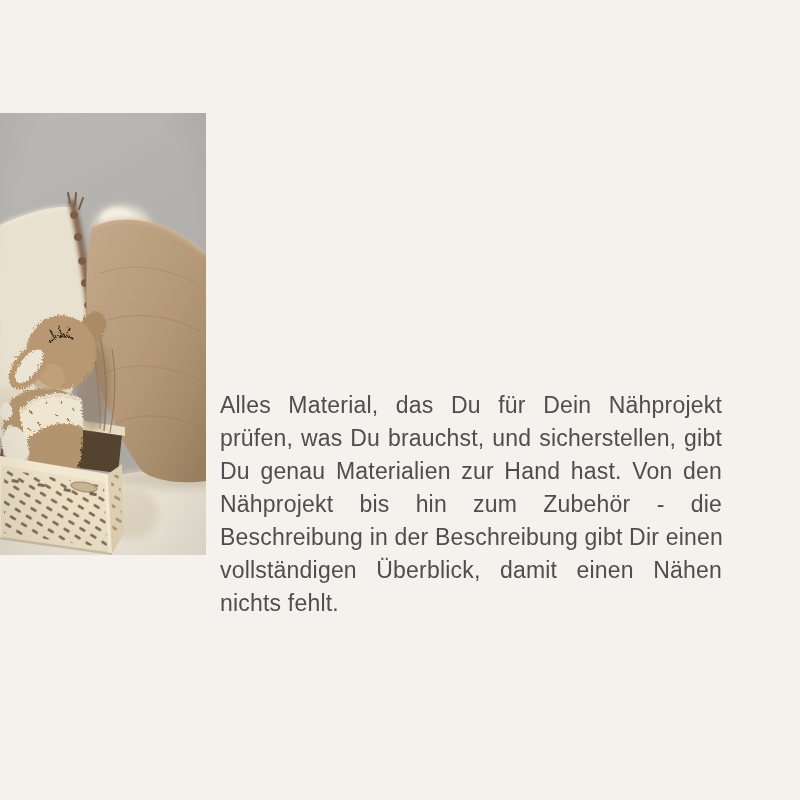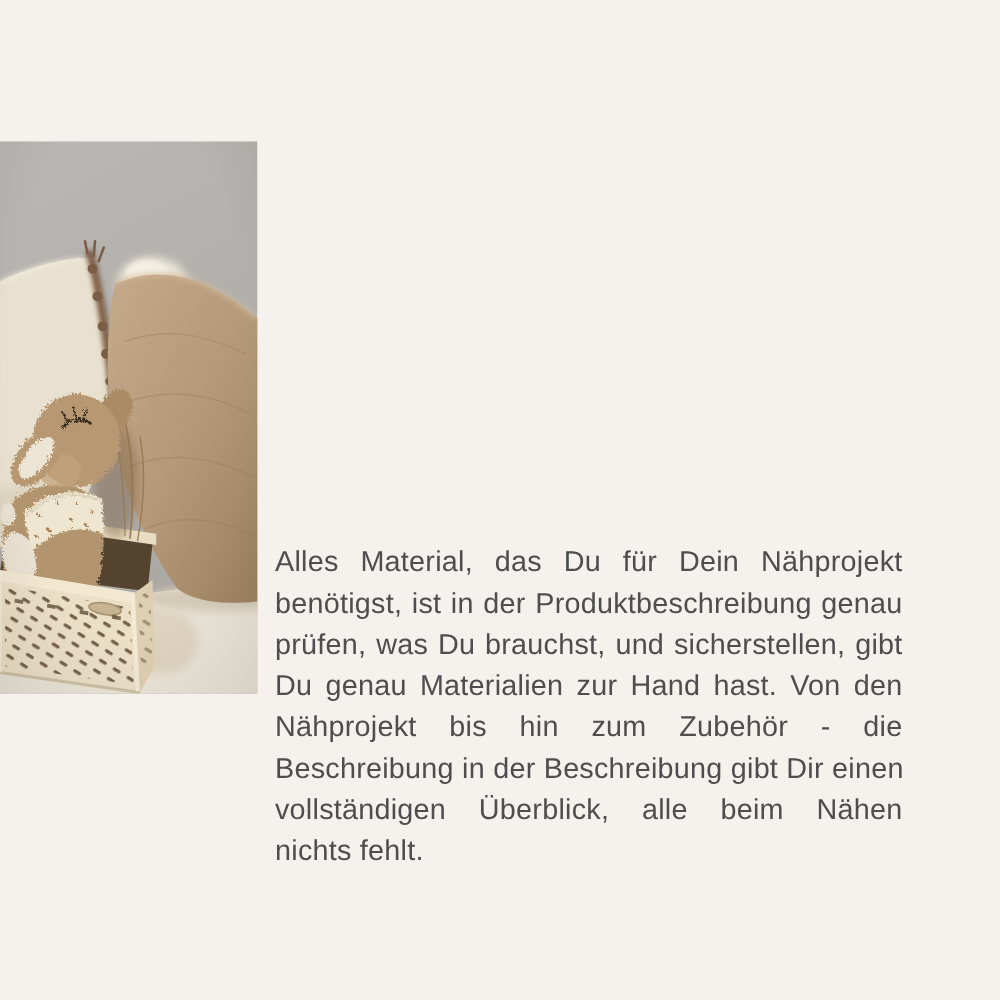--- a/index.html
+++ b/index.html
@@ -10,21 +10,20 @@
     position:relative;overflow:hidden;
   }
   .photo{
     position:absolute;left:0;top:113px;width:206px;height:442px;
   }
   .photo svg{display:block;width:206px;height:442px;}
   .text-block{
     position:absolute;left:220px;top:389px;width:502px;
     color:#4f4d4e;font-size:23px;line-height:33px;font-weight:300;
     letter-spacing:0.2px;
-    margin-top:44px;
   }
   .line{text-align:justify;text-align-last:justify;white-space:nowrap;}
   .line.last{text-align-last:left;}
 </style>
 </head>
 <body style="background: rgb(245, 241, 236);">
 
 <div class="photo">
   <svg viewBox="0 0 206 442" preserveAspectRatio="none">
     <defs>
@@ -163,20 +162,19 @@
       <path d="M0,425 L112,441" stroke="#cbbfa4" stroke-width="2.4"></path>
       <path d="M0,344 L0,425 M106,362 L110,440" stroke="#f4ecd8" stroke-width="3" opacity="0.9"></path>
     </g>
 
     <rect width="206" height="442" fill="url(#vig)"></rect>
   </svg>
 </div>
 
 <div class="text-block" style="color: rgb(79, 77, 78);">
     <div class="line">Alles Material, das Du für Dein Nähprojekt</div>
-    <div class="line">benötigst, ist in der Produktbeschreibung genau</div>
     <div class="line">prüfen, was Du brauchst, und sicherstellen, gibt</div>
     <div class="line">Du genau Materialien zur Hand hast. Von den</div>
     <div class="line">Nähprojekt bis hin zum Zubehör - die</div>
     <div class="line">Beschreibung in der Beschreibung gibt Dir einen</div>
-    <div class="line">vollständigen Überblick, alle beim Nähen</div>
+    <div class="line">vollständigen Überblick, damit einen Nähen</div>
     <div class="line last">nichts fehlt.</div>
   </div>
 
 </body></html>

